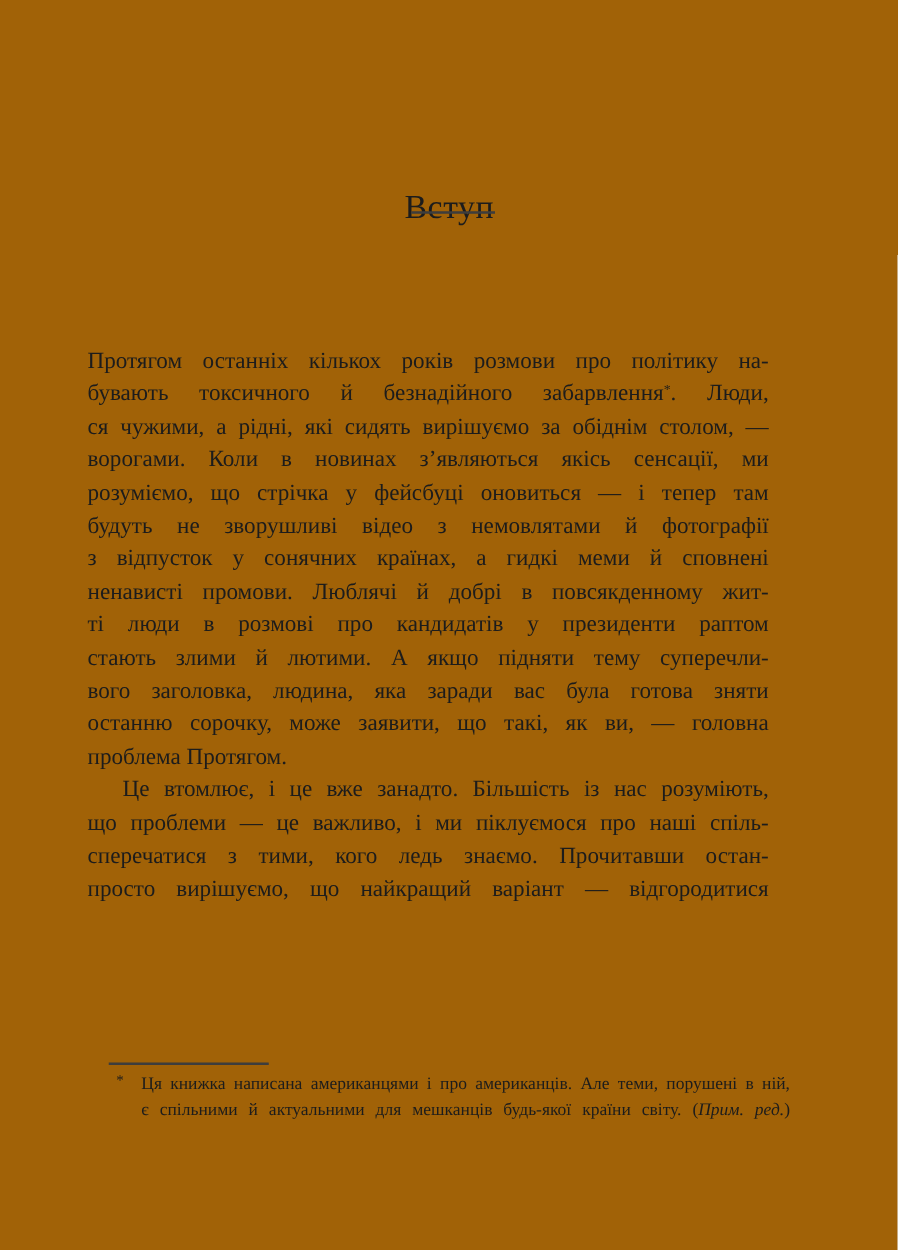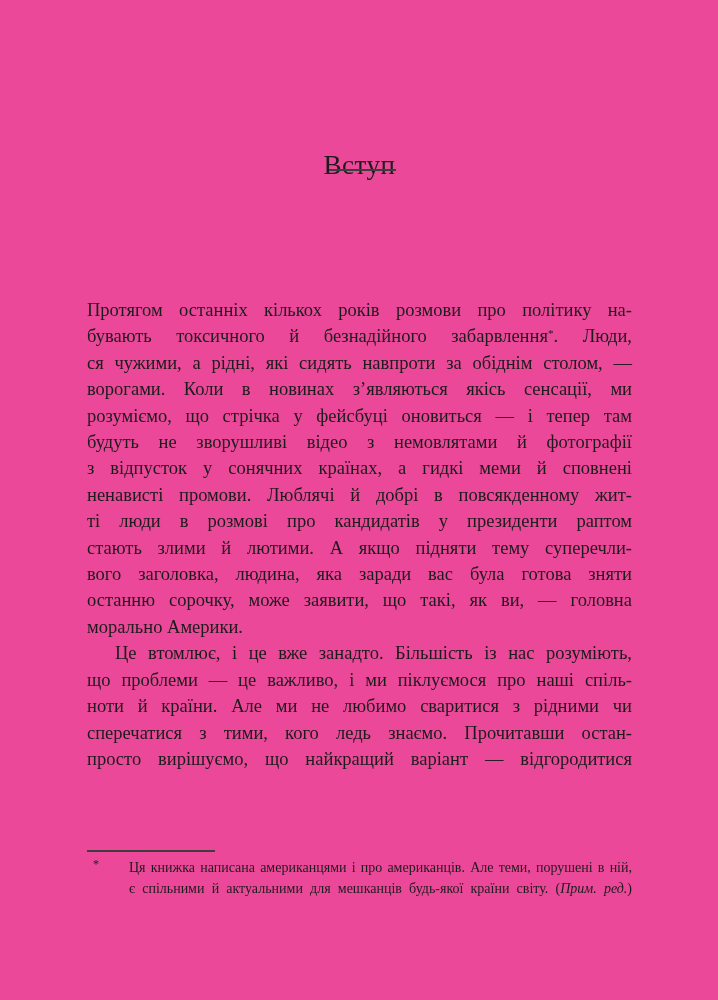--- a/index.html
+++ b/index.html
@@ -32,25 +32,24 @@
     position: absolute;
     top: 169px;
     left: 329px;
     width: 67px;
     height: 2px;
     background: #3d3d3d;
   }
   .body-text {
     position: absolute;
     top: 276px;
-    left: 87px;
+    left: 70px;
     width: 545px;
     font-size: 18.5px;
     line-height: 26.4px;
-    margin-top: 21px;
   }
   .tline {
     text-align: left;
   }
   .tline.j {
     text-align: justify;
     text-align-last: justify;
   }
   .tline.ind {
     text-indent: 28px;
@@ -78,57 +77,56 @@
     position: relative;
   }
   .footnote-marker {
     position: absolute;
     left: 6px;
     top: 1px;
     font-size: 12px;
     line-height: 12px;
   }
   .footnote-lines {
-    margin-left: 42px;
+    margin-left: 26px;
     font-size: 14px;
     line-height: 21px;
   }
   .footnote-lines em {
     font-style: italic;
   }
 </style>
 </head>
 <body>
 
-<div class="page" style="background: #ec4899; color: rgb(28, 28, 28);">
+<div class="page" style="background: #a16207; color: rgb(28, 28, 28);">
 
   <h1 class="chapter-title">Вступ</h1>
 
   <div class="title-divider"></div>
 
   <div class="body-text">
       <div>
         <div class="tline j"><span>Протягом останніх кількох років розмови про політику на-</span></div>
         <div class="tline j"><span>бувають токсичного й безнадійного забарвлення</span><sup class="fnref">*</sup><span>. Люди,</span></div>
-        <div class="tline j"><span>ся чужими, а рідні, які сидять навпроти за обіднім столом, —</span></div>
+        <div class="tline j"><span>ся чужими, а рідні, які сидять вирішуємо за обіднім столом, —</span></div>
         <div class="tline j"><span>ворогами. Коли в новинах з’являються якісь сенсації, ми</span></div>
         <div class="tline j"><span>розуміємо, що стрічка у фейсбуці оновиться — і тепер там</span></div>
         <div class="tline j"><span>будуть не зворушливі відео з немовлятами й фотографії</span></div>
         <div class="tline j"><span>з відпусток у сонячних країнах, а гидкі меми й сповнені</span></div>
         <div class="tline j"><span>ненависті промови. Люблячі й добрі в повсякденному жит-</span></div>
         <div class="tline j"><span>ті люди в розмові про кандидатів у президенти раптом</span></div>
         <div class="tline j"><span>стають злими й лютими. А якщо підняти тему суперечли-</span></div>
         <div class="tline j"><span>вого заголовка, людина, яка заради вас була готова зняти</span></div>
         <div class="tline j"><span>останню сорочку, може заявити, що такі, як ви, — головна</span></div>
-        <div class="tline"><span>морально Америки.</span></div>
+        <div class="tline"><span>проблема Протягом.</span></div>
       </div>
       <div>
         <div class="tline j ind"><span>Це втомлює, і це вже занадто. Більшість із нас розуміють,</span></div>
         <div class="tline j"><span>що проблеми — це важливо, і ми піклуємося про наші спіль-</span></div>
-        <div class="tline j"><span>ноти й країни. Але ми не любимо сваритися з рідними чи</span></div>
         <div class="tline j"><span>сперечатися з тими, кого ледь знаємо. Прочитавши остан-</span></div>
         <div class="tline j"><span>просто вирішуємо, що найкращий варіант — відгородитися</span></div>
       </div>
     </div>
 
   <div class="footnote">
     <div class="footnote-separator"></div>
     <div class="footnote-body">
       <span class="footnote-marker">*</span>
       <div class="footnote-lines">

